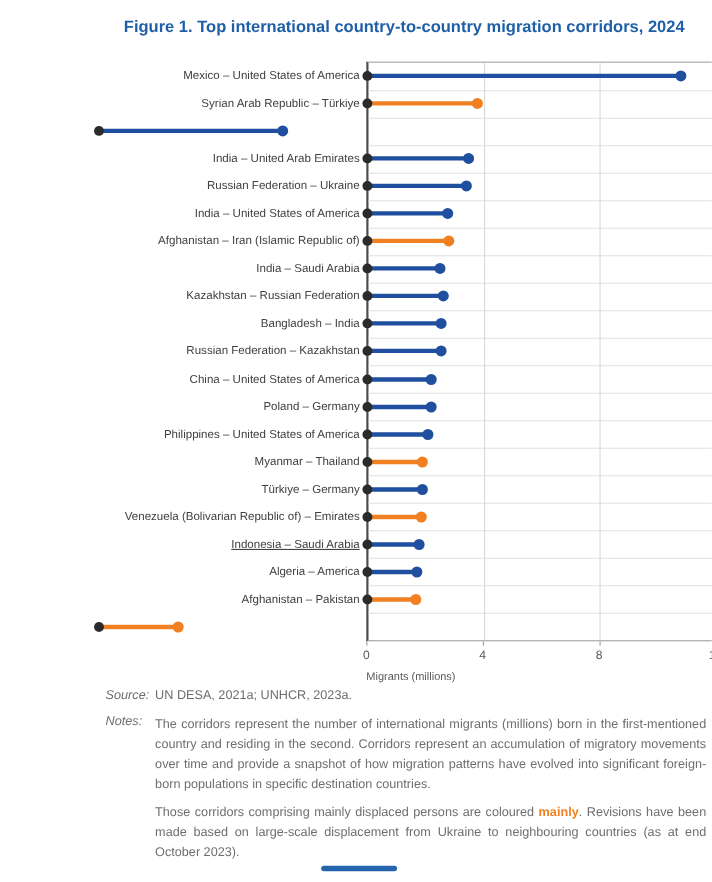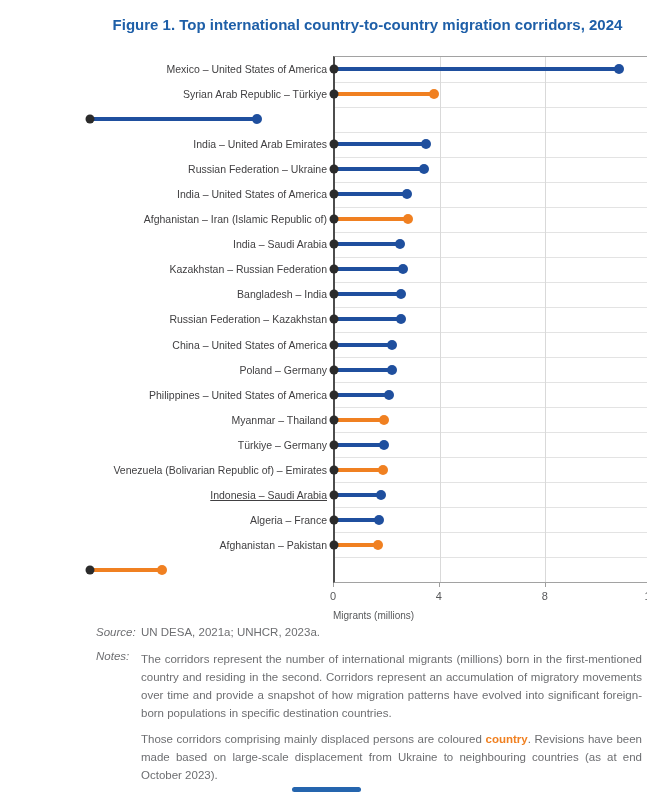--- a/index.html
+++ b/index.html
@@ -242,21 +242,21 @@
       </div>
       <div class="row">
         <div class="row-label" style="direction: ltr; text-decoration: underline;">Indonesia – Saudi Arabia</div>
         <div class="track">
           <div class="bar-line" style="left: 0px; width: 13.8462%; background: rgb(31, 79, 158);"></div>
           <div class="dot origin" style="left: 0px; background: rgb(43, 43, 43);"></div>
           <div class="dot end" style="left: 13.8462%; background: rgb(31, 79, 158);"></div>
         </div>
       </div>
       <div class="row">
-        <div class="row-label" style="direction: ltr;">Algeria – France</div>
+        <div class="row-label" style="direction: ltr;">Algeria – America</div>
         <div class="track">
           <div class="bar-line" style="left: 0px; width: 13.0769%; background: rgb(31, 79, 158);"></div>
           <div class="dot origin" style="left: 0px; background: rgb(43, 43, 43);"></div>
           <div class="dot end" style="left: 13.0769%; background: rgb(31, 79, 158);"></div>
         </div>
       </div>
       <div class="row">
         <div class="row-label" style="direction: ltr;">Afghanistan – Pakistan</div>
         <div class="track">
           <div class="bar-line" style="left: 0px; width: 12.6923%; background: rgb(240, 128, 33);"></div>
@@ -287,19 +287,19 @@
   <div class="axis-title">Migrants (millions)</div>
 
   <div class="source-row">
     <span class="side-label">Source:</span><span>UN DESA, 2021a; UNHCR, 2023a.</span>
   </div>
 
   <div class="notes-row">
     <span class="notes-label">Notes:</span>
     <div class="notes-body">
       <p>The corridors represent the number of international migrants (millions) born in the first-mentioned country and residing in the second. Corridors represent an accumulation of migratory movements over time and provide a snapshot of how migration patterns have evolved into significant foreign-born populations in specific destination countries.</p>
-      <p><span>Those corridors comprising mainly displaced persons are coloured </span><span class="orange-word">country</span><span>. Revisions have been made based on large-scale displacement from Ukraine to neighbouring countries (as at end October 2023).</span></p>
+      <p><span>Those corridors comprising mainly displaced persons are coloured </span><span class="orange-word">mainly</span><span>. Revisions have been made based on large-scale displacement from Ukraine to neighbouring countries (as at end October 2023).</span></p>
     </div>
   </div>
 
   <div class="footer-bar"></div>
 
 </div>
 
 </body></html>

